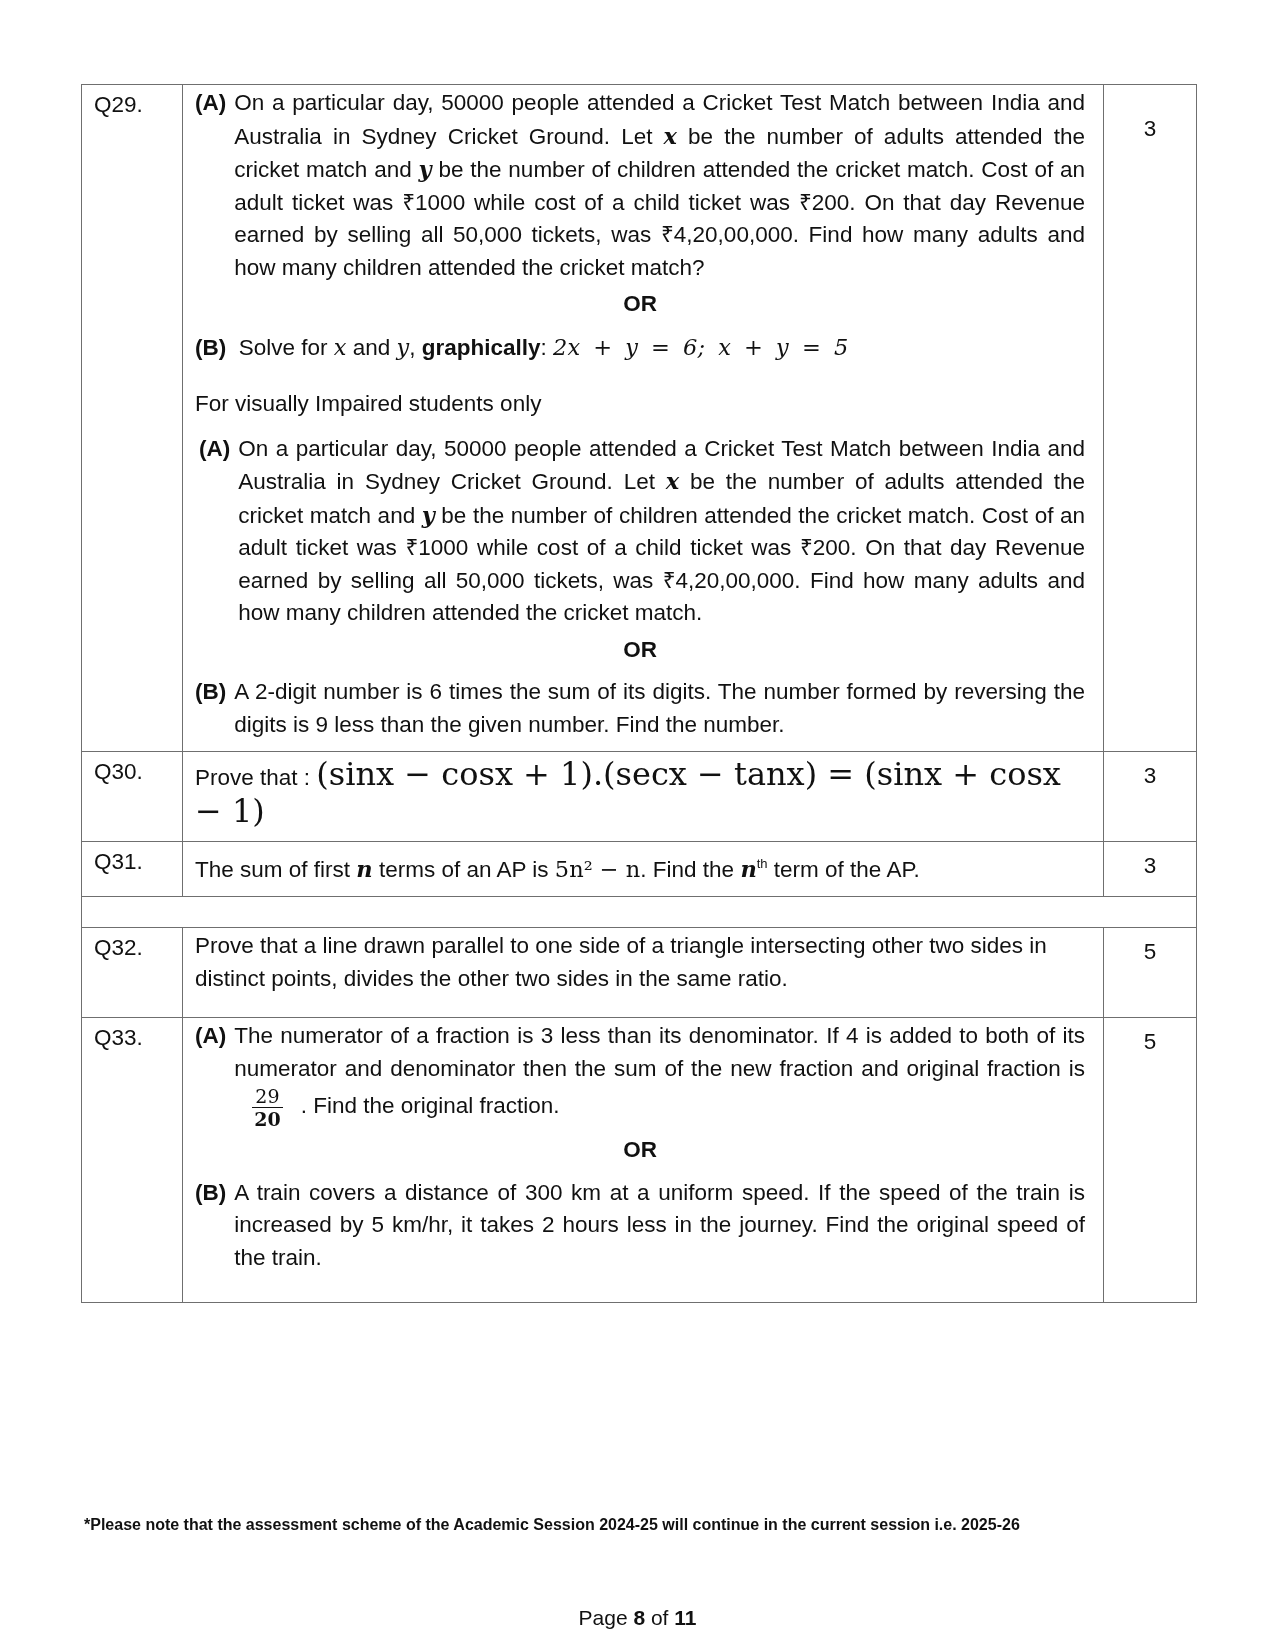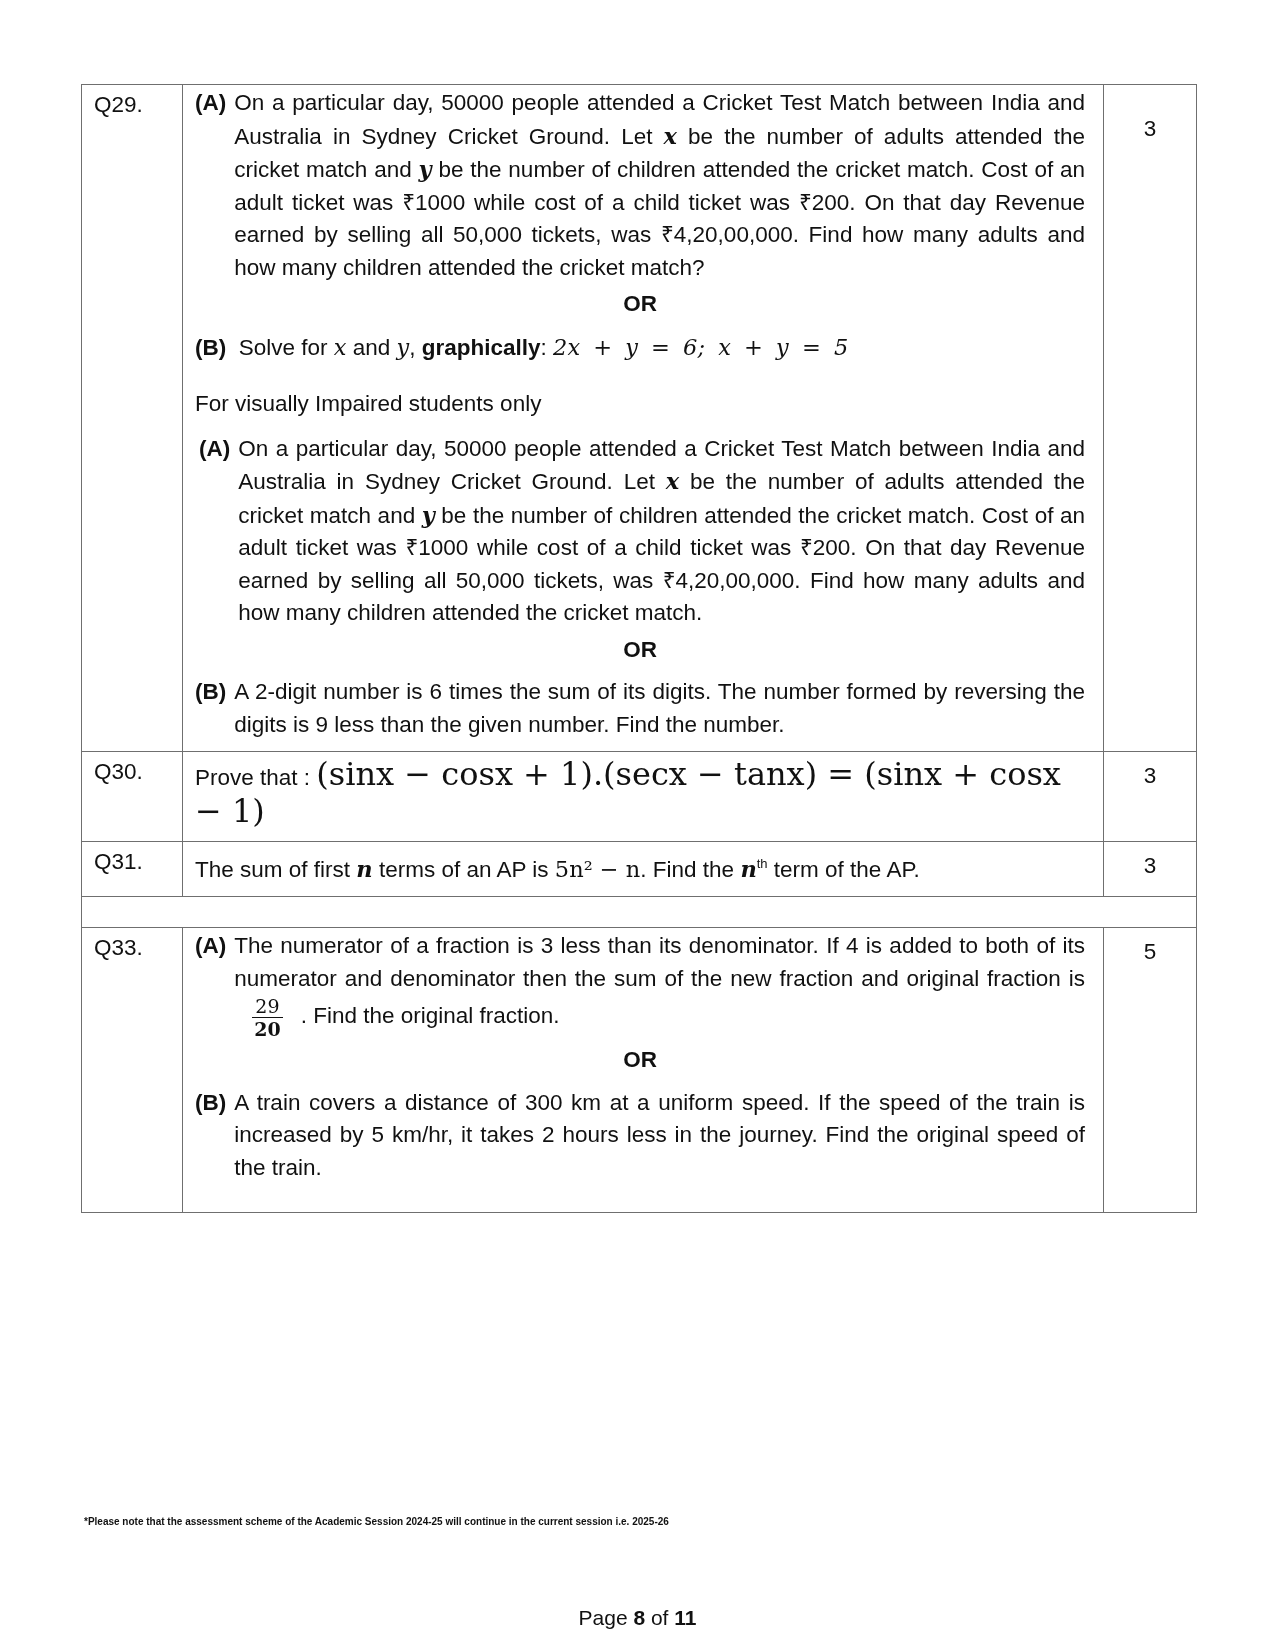--- a/index.html
+++ b/index.html
@@ -18,21 +18,21 @@
   .m{font-family:"DejaVu Serif","Liberation Serif",serif;}
   .mi{font-family:"DejaVu Serif","Liberation Serif",serif;font-style:italic;font-weight:bold;}
   .sub{font-weight:normal;margin:14px 0 12px 0;}
   .vi{padding-left:4px;}
   .sec{text-align:center;padding:16px 0 14px 0 !important;line-height:32px;}
   .sec .t1,.sec .t2{font-weight:bold;}
   .sec .t3{font-style:italic;}
   .frac{display:inline-block;vertical-align:middle;text-align:center;font-family:"DejaVu Serif","Liberation Serif",serif;font-size:19px;line-height:22px;margin:0 18px;}
   .frac .n{display:block;border-bottom:1.5px solid #111;padding:0 2px;}
   .frac .d{display:block;padding:0 2px;font-weight:bold;}
-  .foot{position:absolute;left:84px;top:1516px;font-size:10px;font-weight:bold;}
+  .foot{position:absolute;left:84px;top:1516px;font-size:16px;font-weight:bold;}
   .pg{position:absolute;left:0;width:1275px;top:1606px;text-align:center;font-size:21px;}
   .pg b{font-weight:bold;}
 </style>
 </head>
 <body>
 
 <div class="page">
 <table class="q">
 
   <tbody>
@@ -80,20 +80,27 @@
   </tr>
 
   <tr>
     <td colspan="3" class="sec">
       <div class="t1"></div>
       <div class="t2"></div>
       <div class="t3"></div>
     </td>
   </tr>
 
+  <tr>
+    <td class="qn">Q32.</td>
+    <td class="body" style="padding-bottom:22px !important;">
+      <div>Prove that a line drawn parallel to one side of a triangle intersecting other two sides in distinct points, divides the other two sides in the same ratio.</div>
+    </td>
+    <td class="mk">5</td>
+  </tr>
 
   <tr>
     <td class="qn">Q33.</td>
     <td class="body" style="padding-bottom:28px !important;">
       <div class="hang">
         <span class="lbl">(A)</span>
         <span class="txt"><span>The numerator of a fraction is 3 less than its denominator. If 4 is added to both of its numerator and denominator then the sum of the new fraction and original fraction is </span><span class="frac"><span class="n">29</span><span class="d">20</span></span><span>. Find the original fraction.</span></span>
       </div>
       <div class="or">OR</div>
       <div class="hang">

